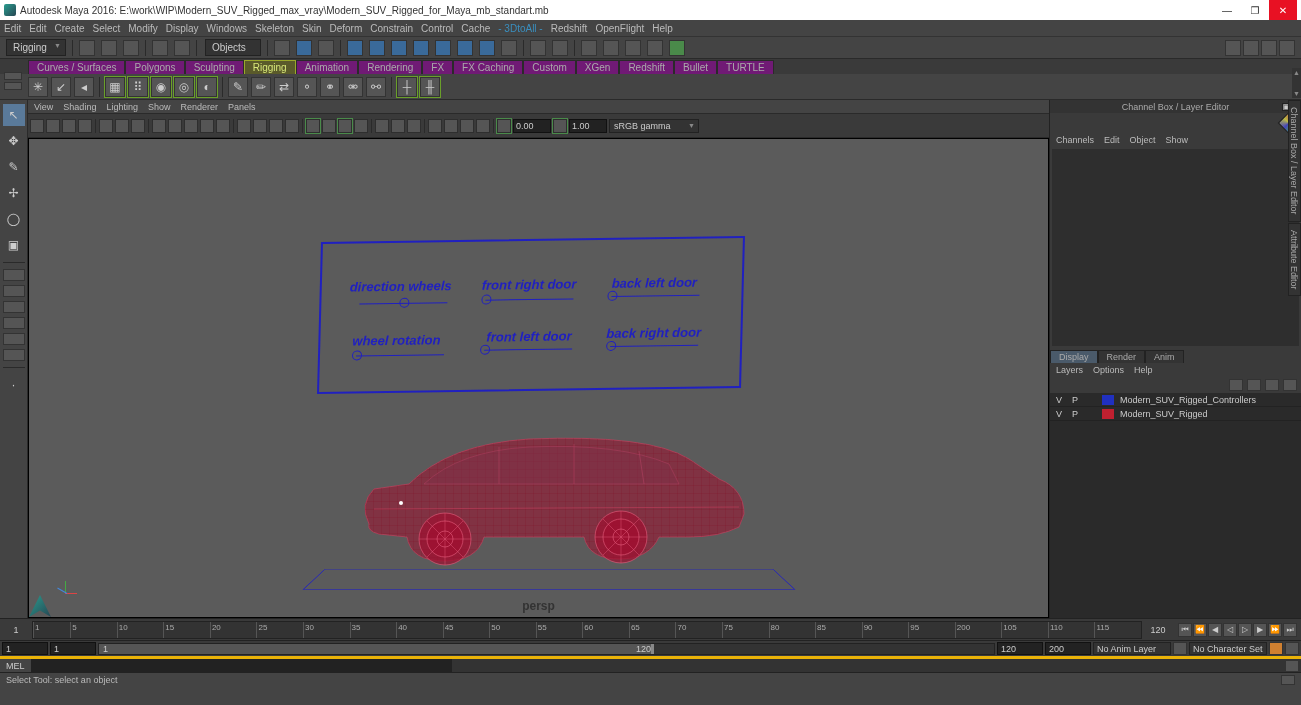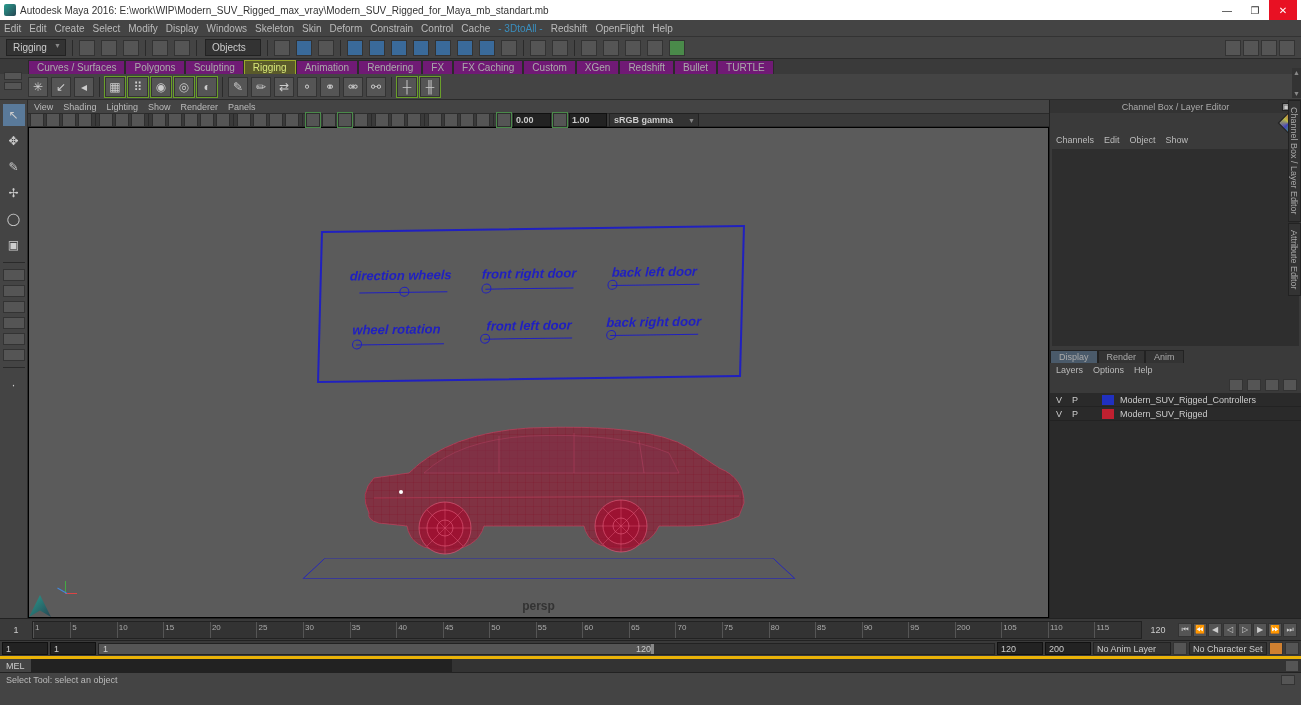--- a/index.html
+++ b/index.html
@@ -45,21 +45,21 @@
 
 .lefttb { width: 28px; background: #444; display: flex; flex-direction: column; align-items: center; padding: 4px 0; gap: 4px; border-right: 1px solid #2a2a2a; }
 .lefttb .tool { width: 22px; height: 22px; display: flex; align-items: center; justify-content: center; color: #ccc; font-size: 12px; }
 .lefttb .tool.sel { background: #5a7a9a; }
 .lefttb .toolsep { height: 1px; width: 22px; background: #2a2a2a; margin: 2px 0; }
 .lefttb .smico { width: 22px; height: 12px; background: #555; border: 1px solid #333; }
 
 
 .vpcontainer { flex: 1; display: flex; flex-direction: column; background: #000000; }
 .vpmenubar { height: 13px; display: flex; align-items: center; padding: 0 6px; gap: 10px; font-size: 9px; color: #bbb; background: #444; }
-.vptoolbar { height: 14px; display: flex; align-items: center; padding: 0 2px; gap: 2px; background: #3a3a3a; border-top: 1px solid #2a2a2a; border-bottom: 1px solid #2a2a2a; font-weight: bold; }
+.vptoolbar { height: 25px; display: flex; align-items: center; padding: 0 2px; gap: 2px; background: #3a3a3a; border-top: 1px solid #2a2a2a; border-bottom: 1px solid #2a2a2a; }
 .vptoolbar .vtico { width: 14px; height: 14px; background: #555; border: 1px solid #2e2e2e; }
 .vptoolbar .vtsep { width: 1px; height: 14px; background: #2a2a2a; margin: 0 1px; }
 .vptoolbar .numin { width: 38px; height: 14px; background: #222; color: #ccc; font-size: 9px; padding: 0 2px; border: 1px solid #111; display:flex;align-items:center; }
 .vptoolbar .gammasel { min-width: 90px; height: 14px; background: #333; color: #ccc; font-size: 9px; padding: 0 4px; border: 1px solid #222; display:flex;align-items:center; position:relative;}
 .vptoolbar .gammasel::after{content:"▼";position:absolute;right:3px;font-size:7px;color:#888;}
 
 .viewport { flex: 1; background: #5b5b5b; position: relative; margin: 1px; overflow: hidden; }
 .viewport .axisgizmo { position: absolute; left: 22px; bottom: 10px; width: 28px; height: 28px; }
 .viewport .axisgizmo .x { position:absolute;left:14px;top:14px;width:12px;height:1px;background:#d44; }
 .viewport .axisgizmo .y { position:absolute;left:14px;top:2px;width:1px;height:12px;background:#4a4; }

